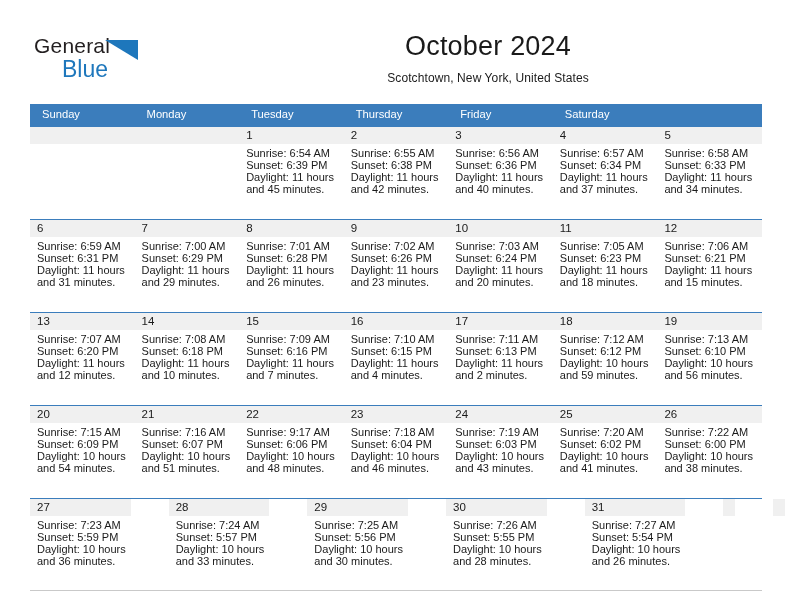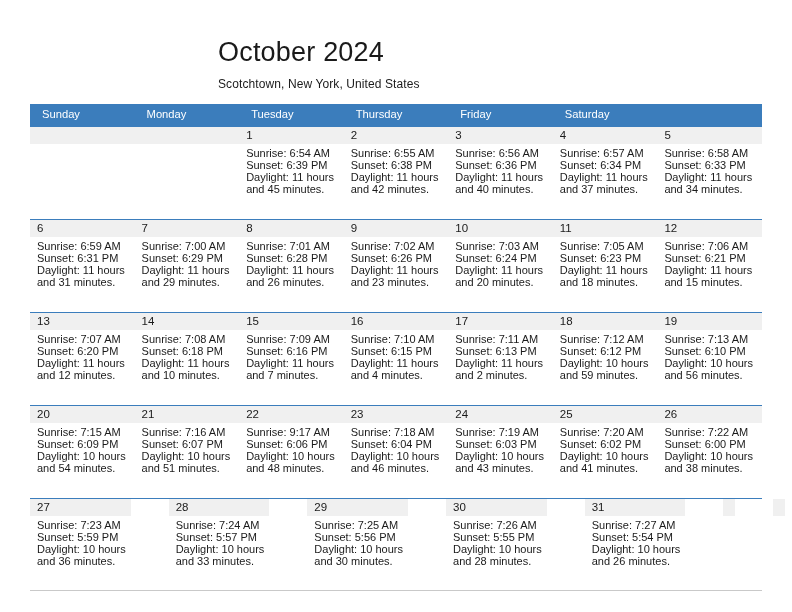--- a/index.html
+++ b/index.html
@@ -60,23 +60,22 @@
     left: 28px;
     top: 22px;
     font-size: 23px;
     color: #1e77bc;
     font-family: "Liberation Sans", sans-serif;
   }
   .title-block {
     position: absolute;
     right: 34px;
     top: 30px;
-    text-align: left;
+    text-align: center;
     width: 540px;
-    margin-top: 6px;
   }
   .cal-title {
     font-size: 27px;
     font-weight: normal;
     color: #1a1a1a;
     line-height: 32px;
     letter-spacing: 0.2px;
   }
   .cal-subtitle {
     font-size: 12px;
@@ -146,20 +145,25 @@
     white-space: nowrap;
   }
 </style>
 </head>
 <body>
 
 <div class="page">
 
   <div class="header">
 
+    <div class="logo">
+      <span class="logo-general">General</span>
+      <span class="logo-triangle"></span>
+      <span class="logo-blue">Blue</span>
+    </div>
 
     <div class="title-block">
       <div class="cal-title">October 2024</div>
       <div class="cal-subtitle">Scotchtown, New York, United States</div>
     </div>
 
   </div>
 
   <div class="calendar">
 

